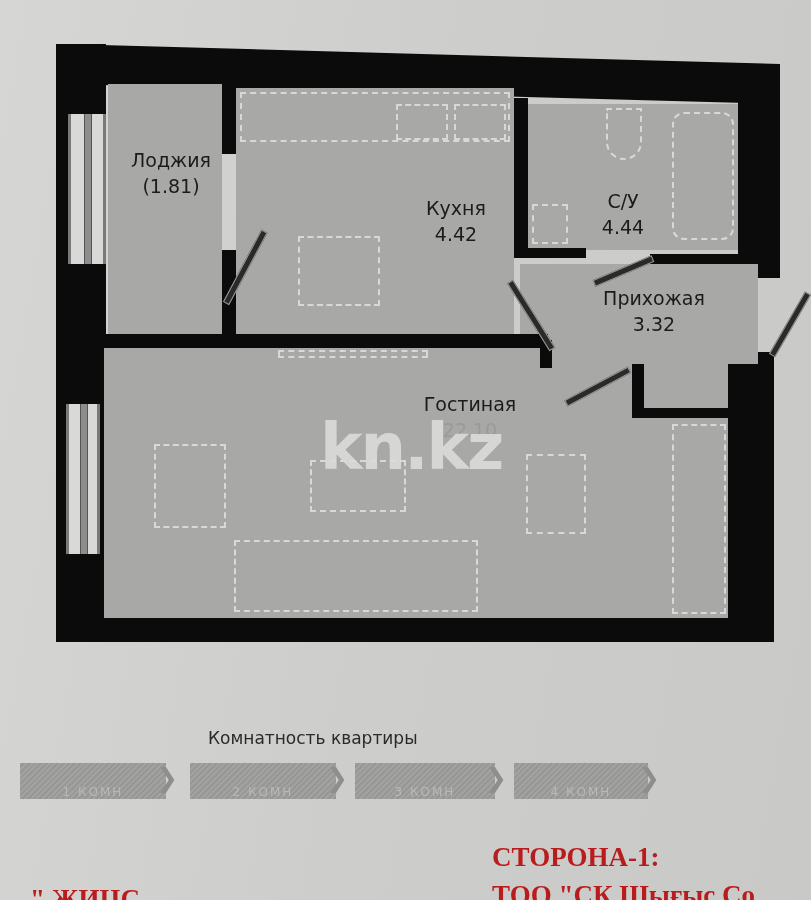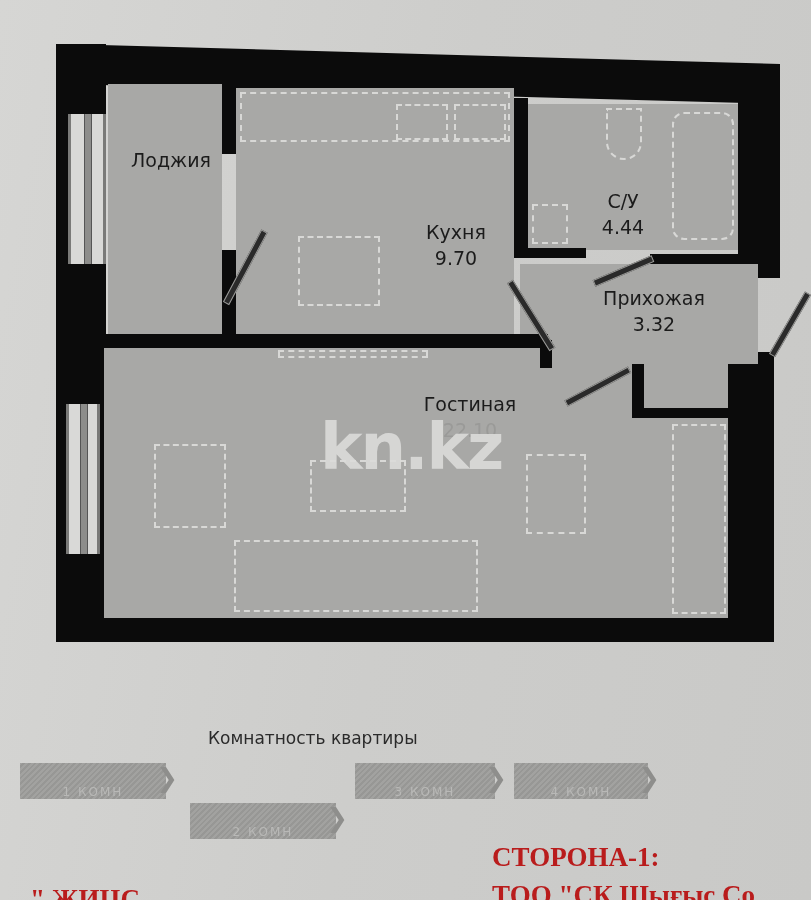--- a/index.html
+++ b/index.html
@@ -68,24 +68,25 @@
   <div class="furn" style="left:532px;top:204px;width:36px;height:40px;"></div>
   <div class="furn" style="left:154px;top:444px;width:72px;height:84px;"></div>
   <div class="furn" style="left:310px;top:460px;width:96px;height:52px;"></div>
   <div class="furn" style="left:526px;top:454px;width:60px;height:80px;"></div>
   <div class="furn" style="left:234px;top:540px;width:244px;height:72px;"></div>
   <div class="furn" style="left:672px;top:424px;width:54px;height:190px;"></div>
   <div class="furn" style="left:278px;top:350px;width:150px;height:8px;"></div>
 
   <div class="lbl" style="left:106px;top:148px;width:130px;">
     <div>Лоджия</div>
+    <div>(1.81)</div>
   </div>
-  <div class="lbl" style="left:396px;top:196px;width:120px;margin-top:24px;">
+  <div class="lbl" style="left:396px;top:196px;width:120px;">
     <div>Кухня</div>
-    <div>9.70</div>
+    <div>4.42</div>
   </div>
   <div class="lbl" style="left:568px;top:172px;width:110px;margin-top:17px;">
     <div>С/У</div>
     <div>4.44</div>
   </div>
   <div class="lbl" style="left:576px;top:286px;width:156px;">
     <div>Прихожая</div>
     <div>3.32</div>
   </div>
   <div class="lbl" style="left:400px;top:392px;width:140px;">
@@ -95,21 +96,21 @@
 
   <div class="watermark" style="left:320px;top:410px;">kn.kz</div>
 </div>
 
 <div class="rooms-title">Комнатность квартиры</div>
 
 <div class="chip" style="left:20px;width:146px;">
   <span>1 КОМН</span>
   <span class="chip-arrow">❯</span>
 </div>
-<div class="chip" style="left:190px;width:146px;margin-top:40px;">
+<div class="chip" style="left:190px;width:146px;">
   <span>2 КОМН</span>
   <span class="chip-arrow">❯</span>
 </div>
 <div class="chip" style="left:355px;width:140px;">
   <span>3 КОМН</span>
   <span class="chip-arrow">❯</span>
 </div>
 <div class="chip" style="left:514px;width:134px;">
   <span>4 КОМН</span>
   <span class="chip-arrow">❯</span>

